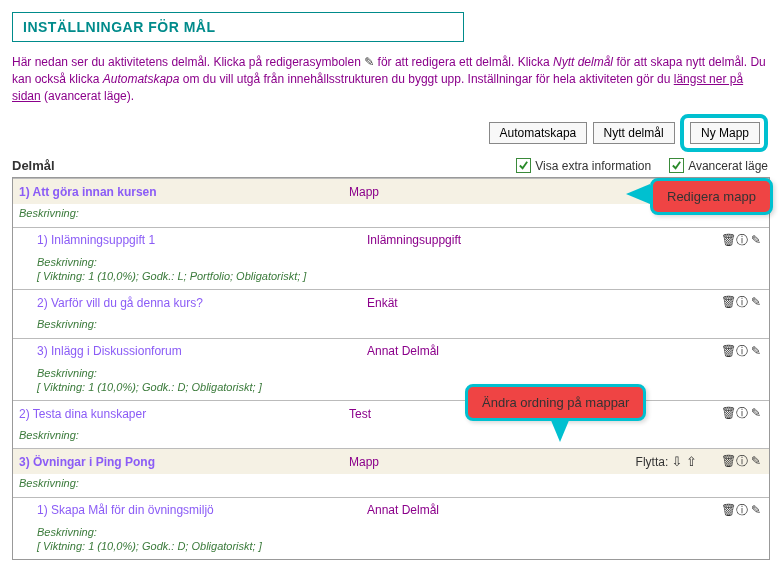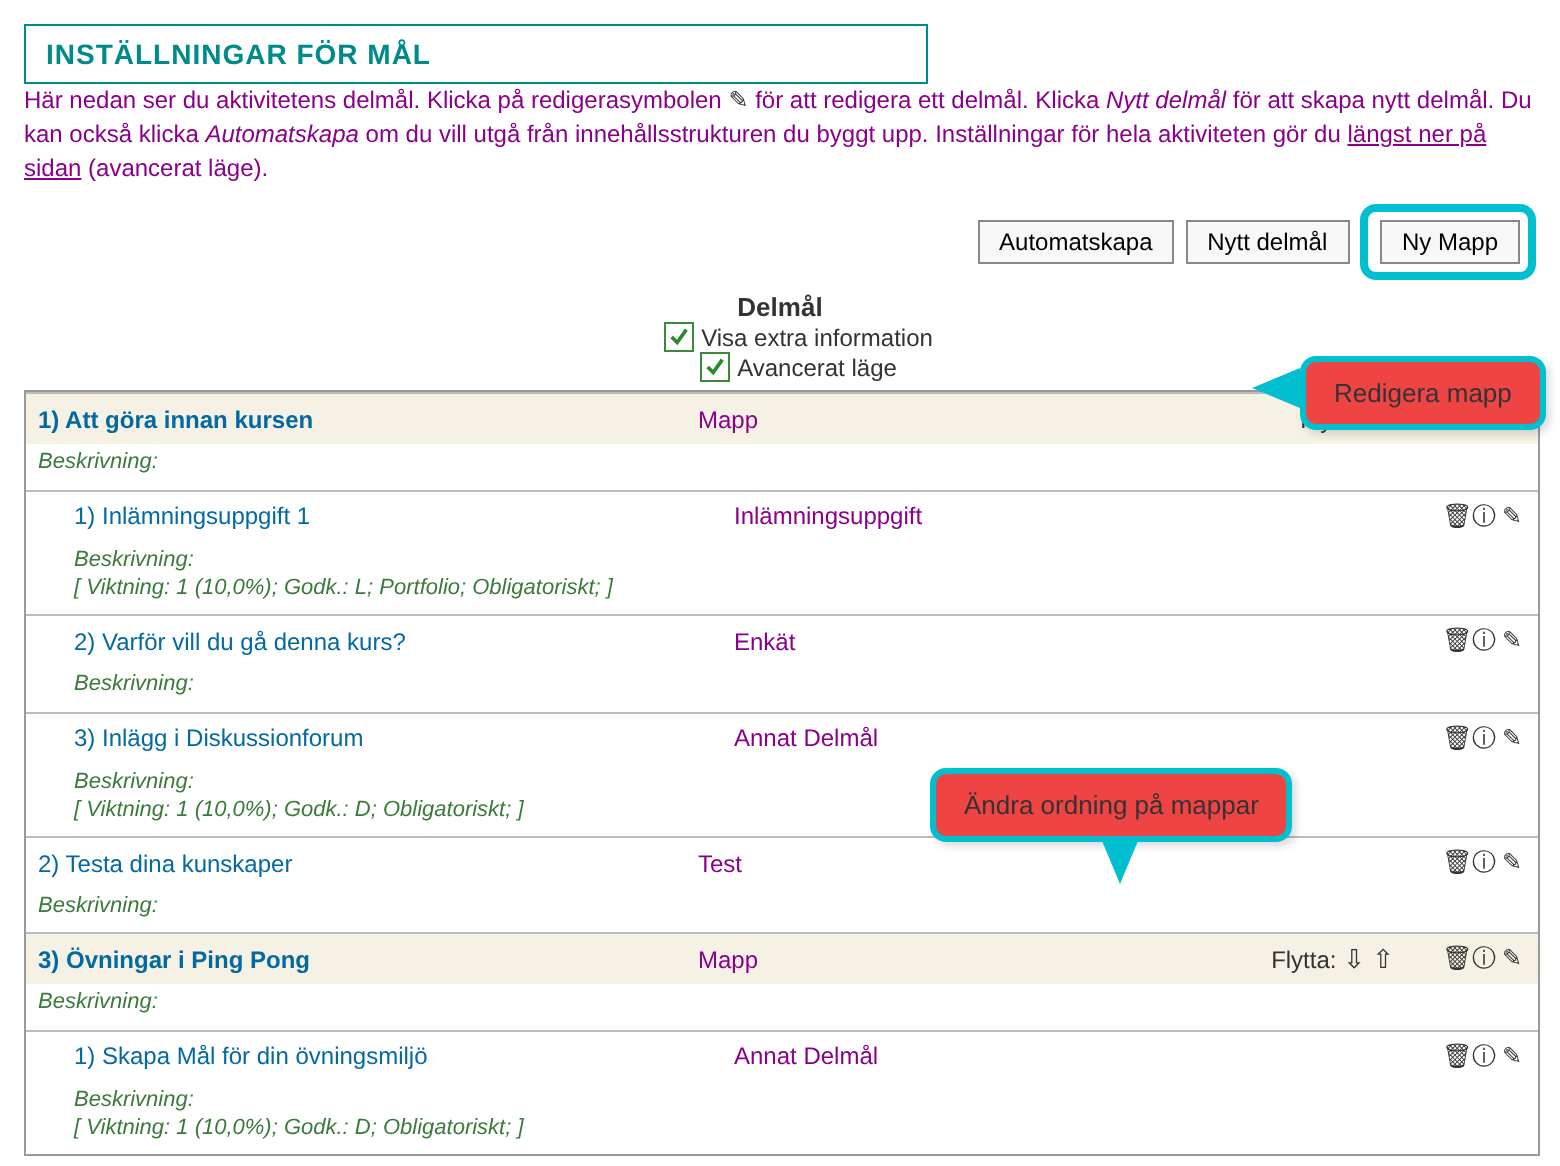--- a/index.html
+++ b/index.html
@@ -13,21 +13,21 @@
     position: relative;
   }
   .title-box {
     border: 1px solid #008b8b;
     color: #008b8b;
     font-weight: bold;
     font-size: 14px;
     padding: 6px 10px;
     width: 430px;
     letter-spacing: 0.5px;
-    margin-bottom: 0;
+    margin-bottom: 12px;
   }
   .intro {
     color: #8b008b;
     font-size: 12px;
     line-height: 1.4;
     margin-bottom: 10px;
   }
   .intro .edit-glyph {
     font-family: serif;
     color: #333;
@@ -54,21 +54,20 @@
     display: inline-block;
     border: 4px solid #00c0d0;
     border-radius: 8px;
     padding: 4px 4px;
     margin-left: 2px;
   }
   .section-head {
     display: flex;
     align-items: center;
     margin-bottom: 4px;
-    flex-direction: column;
   }
   .section-head .heading {
     font-weight: bold;
     font-size: 13px;
     color: #333;
     flex: 0 0 auto;
   }
   .section-head .spacer { flex:1; }
   .chk-wrap {
     margin-left: 18px;
@@ -98,21 +97,21 @@
   .row.folder-row .top {
     background: #f5f1e4;
   }
   .row .top {
     display: flex;
     align-items: center;
     padding: 4px 6px;
   }
   .row .label-col {
     flex: 0 0 330px;
-    color: #0369a1;
+    color: #8b5cf6;
   }
   .row.folder-row .label-col { font-weight: bold; }
   .row .type-col {
     flex: 0 0 140px;
     color: #8b008b;
   }
   .row .move-col {
     flex: 1;
     text-align: right;
     color: #333;

